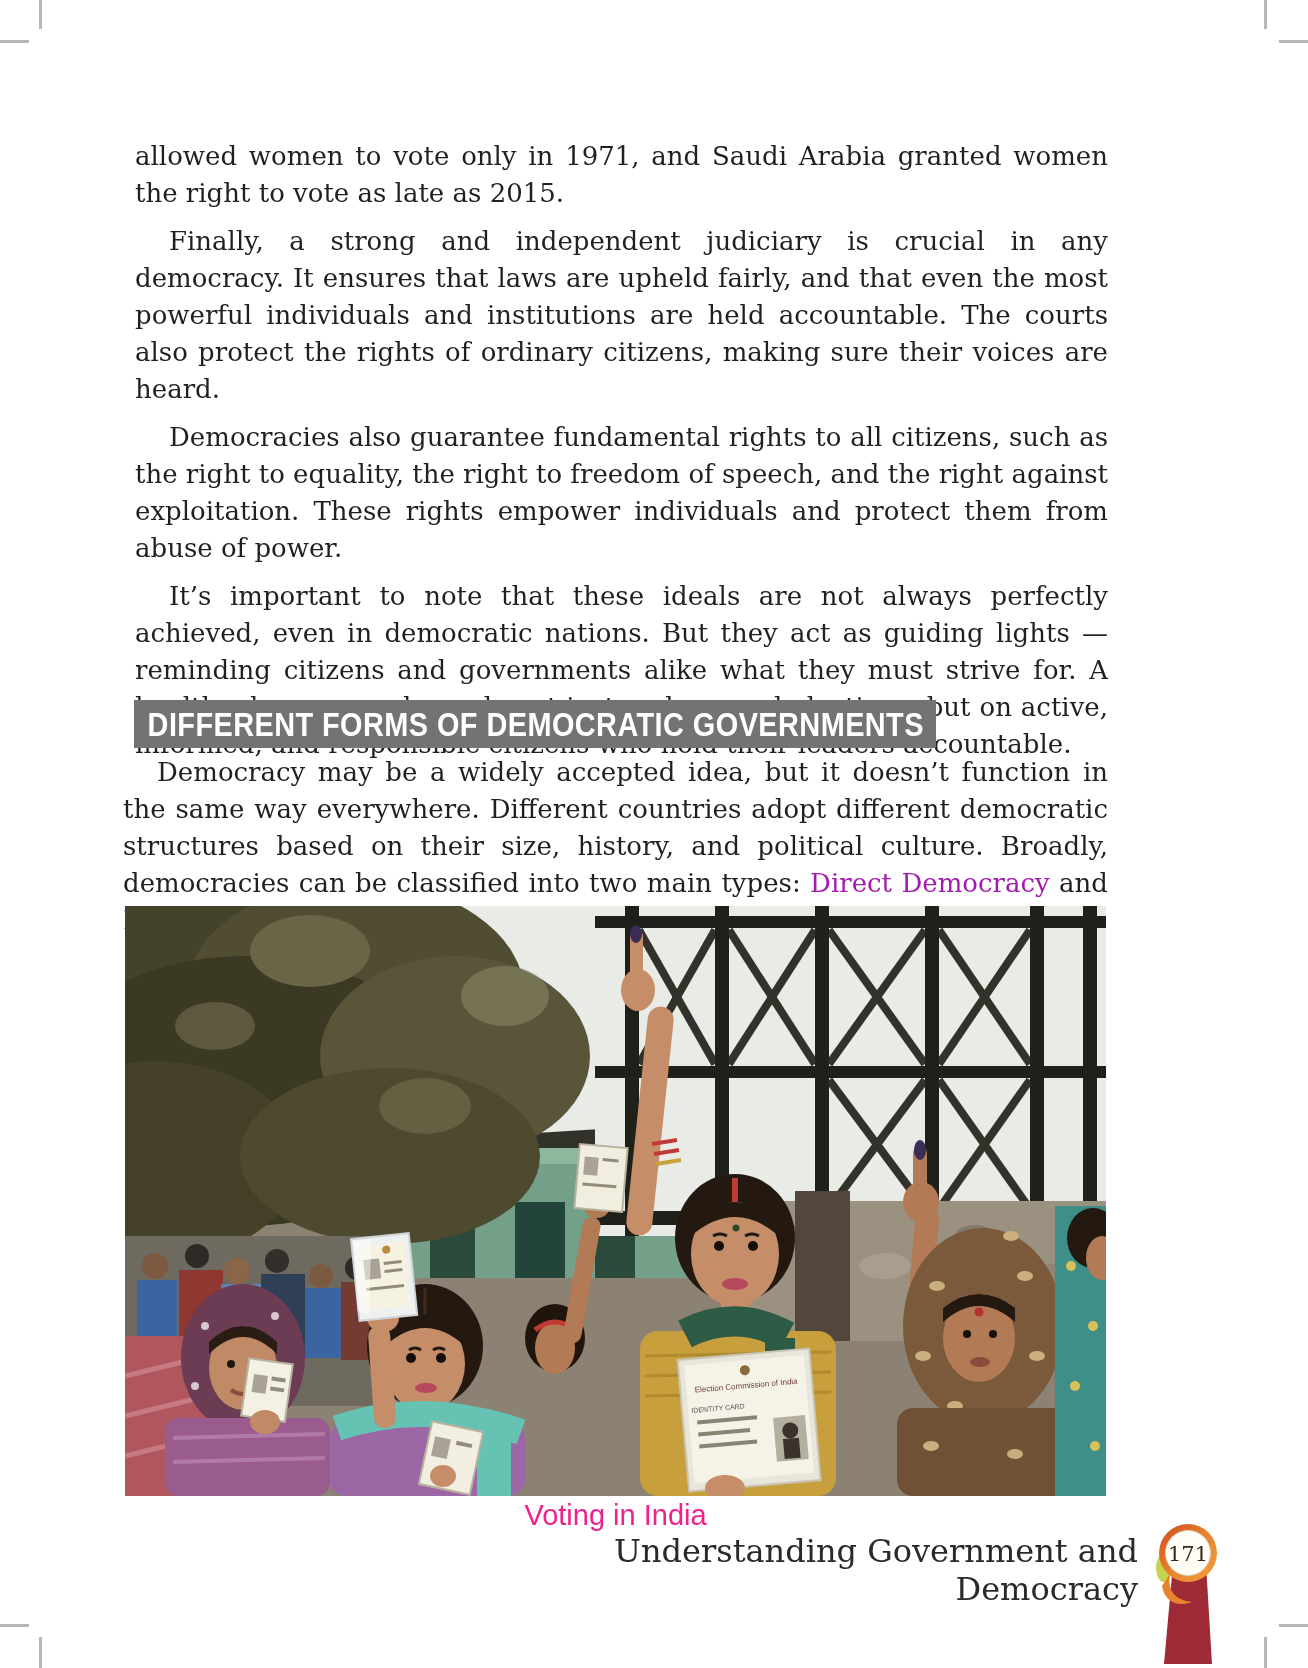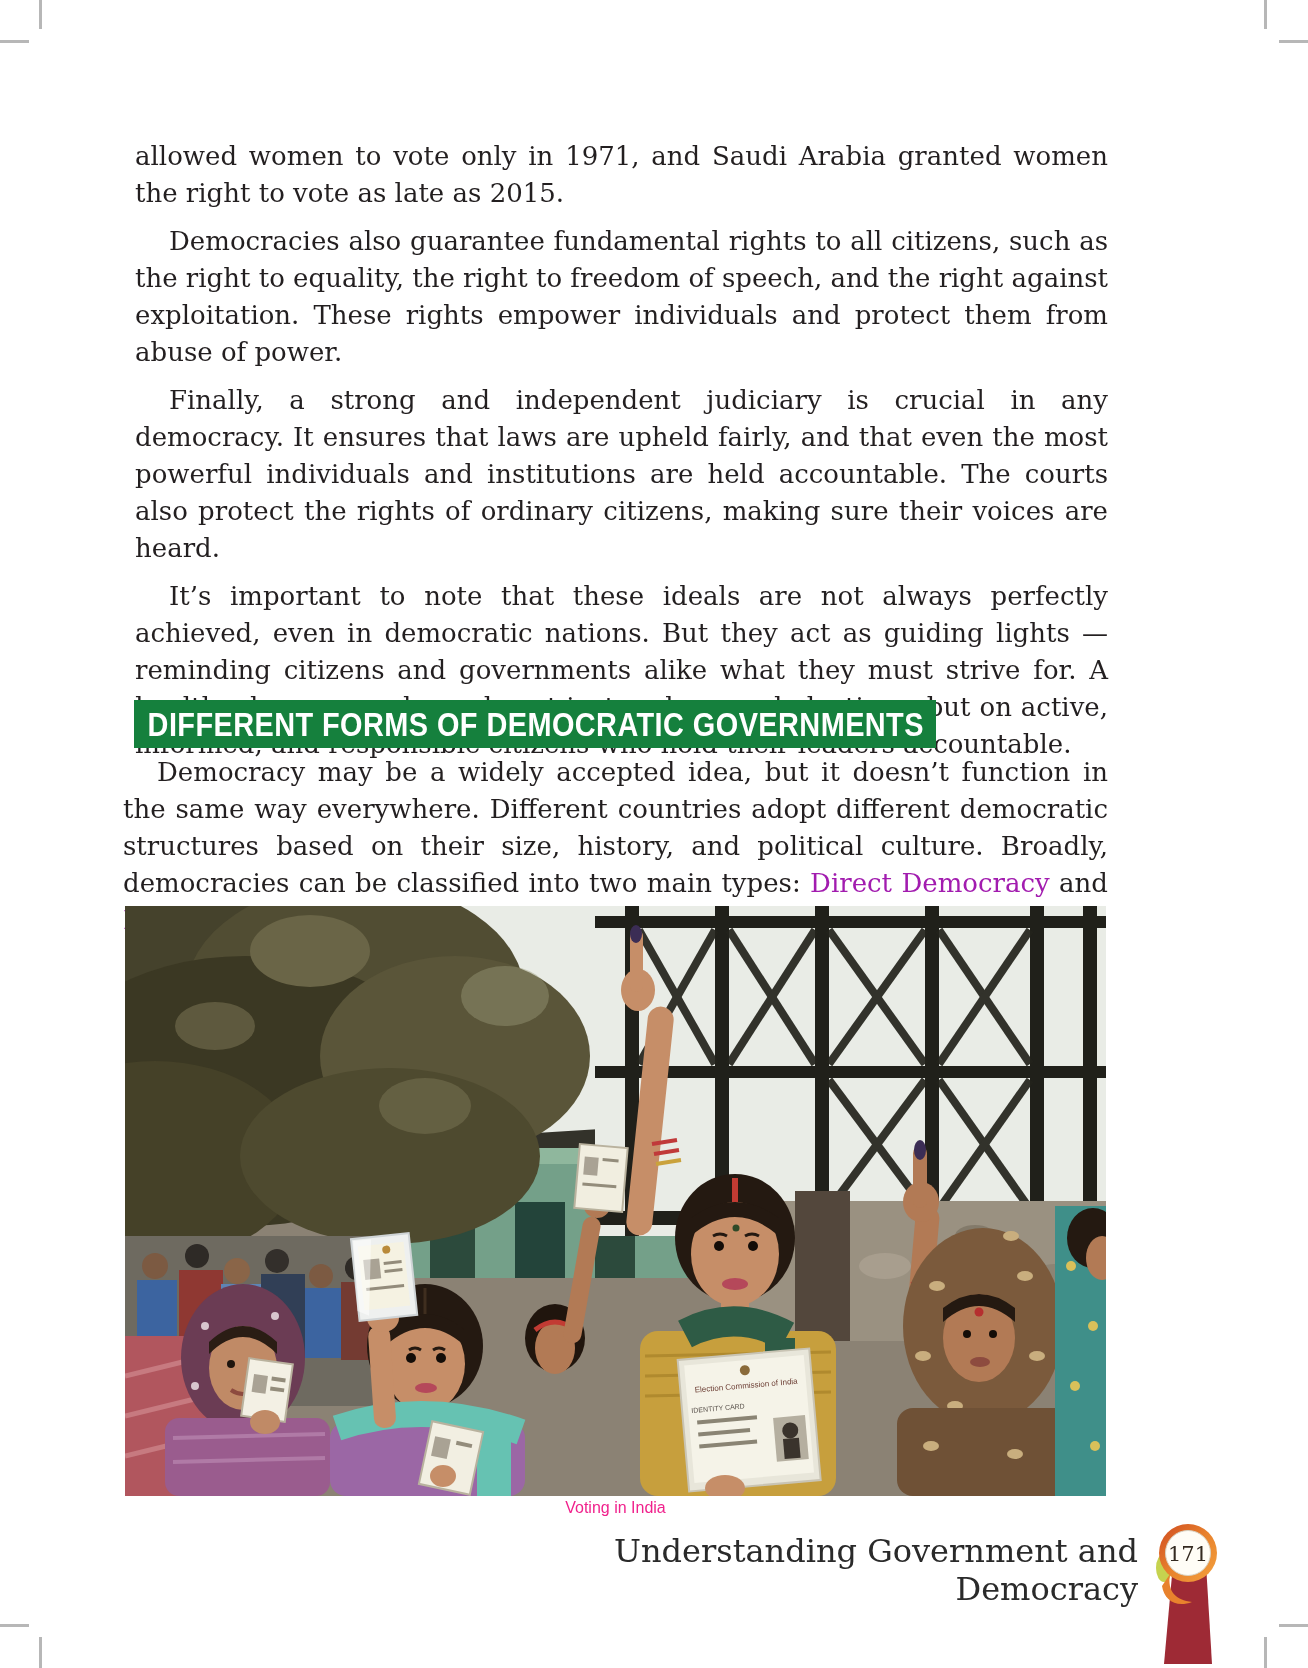--- a/index.html
+++ b/index.html
@@ -7,30 +7,30 @@
         font-family:"DejaVu Serif", serif;color:#231f20;}
   
   .mark{position:absolute;background:#b7b7b7;}
   
   .textcol{position:absolute;left:123px;top:138px;width:985px;}
   .textcol p{margin:0 0 11px 12px;font-size:26px;line-height:37px;text-align:justify;
              text-indent:34px;color:#231f20;}
   .textcol p.noindent{text-indent:0;}
   .pink{color:#a21caf;}
   
-  .banner{position:absolute;left:134px;top:700px;width:802px;height:48px;background:#15803d;}
+  .banner{position:absolute;left:134px;top:700px;width:802px;height:48px;background:#737373;}
   .banner span{display:inline-block;transform:scaleX(.85);transform-origin:left center;
      font-family:"Liberation Sans", sans-serif;font-weight:bold;font-size:34px;line-height:48px;
      color:#ffffff;padding-left:16px;letter-spacing:.5px;white-space:nowrap;}
   .p5col{position:absolute;left:123px;top:754px;width:985px;}
   .p5col p{margin:0;font-size:26px;line-height:37px;text-align:justify;text-indent:34px;}
   
   .photo{position:absolute;left:125px;top:906px;width:981px;height:590px;overflow:hidden;background:#e9ece6;}
   .caption{position:absolute;left:125px;top:1499px;width:981px;text-align:center;
-           font-family:"Liberation Sans", sans-serif;font-size:16px;color:#f0218c;}
+           font-family:"Liberation Sans", sans-serif;font-size:29px;color:#f0218c;}
   
   .footer{position:absolute;left:500px;top:1532px;width:638px;text-align:right;
           font-size:32px;color:#2a2a2a;}
   .badge{position:absolute;left:1146px;top:1516px;width:92px;height:152px;}
 </style>
 </head>
 <body>
 
 <div class="page">
 
@@ -38,22 +38,22 @@
   <div class="mark" style="left:0;top:40px;width:29px;height:3px;"></div>
   <div class="mark" style="left:1264px;top:0;width:3px;height:29px;"></div>
   <div class="mark" style="left:1279px;top:40px;width:29px;height:3px;"></div>
   <div class="mark" style="left:0;top:1624px;width:29px;height:3px;"></div>
   <div class="mark" style="left:39px;top:1637px;width:3px;height:31px;"></div>
   <div class="mark" style="left:1279px;top:1624px;width:29px;height:3px;"></div>
   <div class="mark" style="left:1264px;top:1637px;width:3px;height:31px;"></div>
 
   <div class="textcol">
     <p class="noindent">allowed women to vote only in 1971, and Saudi Arabia granted women the right to vote as late as 2015.</p>
+    <p>Finally, a strong and independent judiciary is crucial in any democracy. It ensures that laws are upheld fairly, and that even the most powerful individuals and institutions are held accountable. The courts also protect the rights of ordinary citizens, making sure their voices are heard.</p>
     <p>Democracies also guarantee fundamental rights to all citizens, such as the right to equality, the right to freedom of speech, and the right against exploitation. These rights empower individuals and protect them from abuse of power.</p>
-    <p>Finally, a strong and independent judiciary is crucial in any democracy. It ensures that laws are upheld fairly, and that even the most powerful individuals and institutions are held accountable. The courts also protect the rights of ordinary citizens, making sure their voices are heard.</p>
     <p>It’s important to note that these ideals are not always perfectly achieved, even in democratic nations. But they act as guiding lights — reminding citizens and governments alike what they must strive for. A healthy democracy depends not just on laws and elections, but on active, informed, and responsible citizens who hold their leaders accountable.</p>
   </div>
 
   <div class="banner">
     <span>DIFFERENT FORMS OF DEMOCRATIC GOVERNMENTS</span>
   </div>
 
   <div class="p5col">
     <p><span>Democracy may be a widely accepted idea, but it doesn’t function in the same way everywhere. Different countries adopt different democratic structures based on their size, history, and political culture. Broadly, democracies can be classified into two main types: </span><span class="pink">Direct Democracy</span><span> and </span><span class="pink">Representative Democracy</span><span>.</span></p>
   </div>

